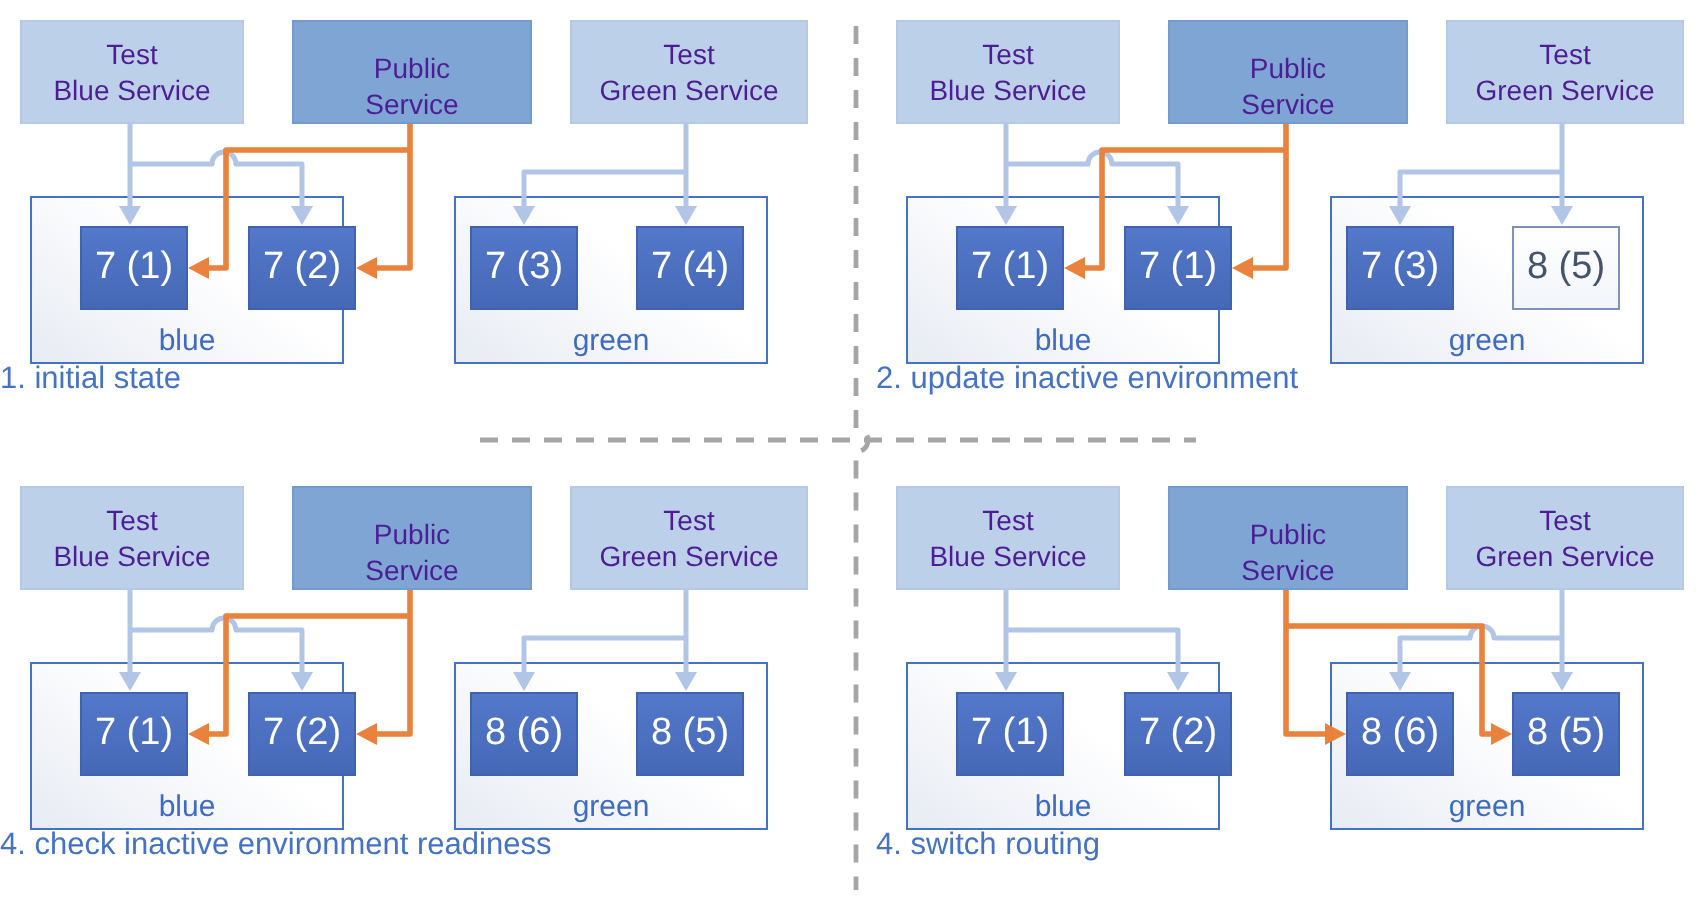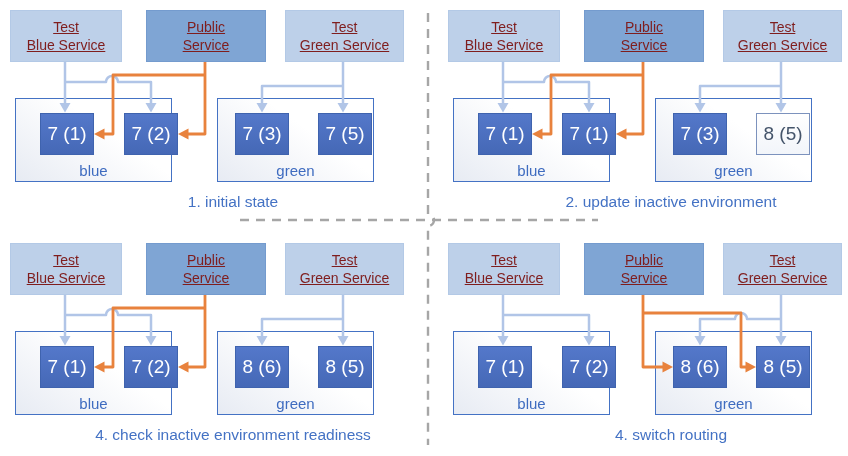--- a/index.html
+++ b/index.html
@@ -8,58 +8,58 @@
     font-family:"Liberation Sans", sans-serif;overflow:hidden;
   }
   .panel{position:absolute;width:424px;height:223px;}
   .p1{left:0;top:0}
   .p2{left:438px;top:0}
   .p3{left:0;top:233px}
   .p4{left:438px;top:233px}
 
   .svc{
     position:absolute;top:10px;height:50px;display:flex;flex-direction:column;
-    justify-content:center;text-align:center;color:#7f1d1d;font-size:14px;line-height:1.3;text-decoration:underline;
+    justify-content:center;text-align:center;color:#4c1d95;font-size:14px;line-height:1.3;
   }
   .svc-light{background:#bdd0e9;border:1px solid #b3c9e6;}
-  .svc-mid{background:#7fa5d4;border:1px solid #749bce;}
+  .svc-mid{background:#7fa5d4;border:1px solid #749bce;justify-content:flex-end;}
   .svc-tb{left:10px;width:110px}
   .svc-pub{left:146px;width:118px}
   .svc-tg{left:285px;width:117px}
 
   .env{
     position:absolute;top:98px;width:157px;height:84px;
     border:1.5px solid #4472c4;
     background:linear-gradient(215deg,#ffffff 40%,#e7ebf3 100%);
     box-sizing:border-box;
   }
   .env-blue{left:15px}
-  .env-green{left:217px}
+  .env-green{left:227px}
   .env-label{
     position:absolute;bottom:2px;left:0;width:100%;text-align:center;
     color:#3f6cc0;font-size:15px;
   }
 
   .pod{
     position:absolute;top:113px;width:54px;height:42px;box-sizing:border-box;
     display:flex;align-items:center;justify-content:center;
     color:#ffffff;font-size:19px;
     background:linear-gradient(#5478ca,#4568b6);border:1px solid #3f63ae;
   }
   .pod--outline{
     background:linear-gradient(#ffffff,#f2f5fa);color:#44546a;border:1.5px solid #7c92bd;
   }
   .pod1{left:40px}
   .pod2{left:124px}
   .pod3{left:235px}
   .pod4{left:318px}
 
   .caption{
-    position:absolute;top:193px;left:0;width:100%;text-align:center;
-    color:#4472c4;font-size:15.5px;margin-left:21px;
+    position:absolute;top:181px;left:0;width:100%;text-align:left;
+    color:#4472c4;font-size:15.5px;
   }
 
   .arrows{position:absolute;left:0;top:0;width:424px;height:223px;pointer-events:none;}
   .la{stroke:#b1c5e7;stroke-width:2.5;fill:none;stroke-linejoin:round;}
   .lh{fill:#b1c5e7;}
   .oa{stroke:#e8823d;stroke-width:2.8;fill:none;stroke-linejoin:round;}
   .oh{fill:#e8823d;}
 
   .dividers{position:absolute;left:0;top:0;width:848px;height:456px;pointer-events:none;}
   .dash{stroke:#a6a6a6;stroke-width:2.4;stroke-dasharray:9 7;fill:none;}
@@ -96,21 +96,21 @@
     <span>Public</span>
     <span>Service</span>
   </div>
   <div class="svc svc-light svc-tg">
     <span>Test</span>
     <span>Green Service</span>
   </div>
   <div class="pod pod1 pod--filled">7 (1)</div>
   <div class="pod pod2 pod--filled">7 (2)</div>
   <div class="pod pod3 pod--filled">7 (3)</div>
-  <div class="pod pod4 pod--filled">7 (5)</div>
+  <div class="pod pod4 pod--filled">7 (4)</div>
   <div class="caption">1. initial state</div>
 </div>
 
 <div class="panel p2">
   <div class="env env-blue">
     <div class="env-label">blue</div>
   </div>
   <div class="env env-green">
     <div class="env-label">green</div>
   </div>

